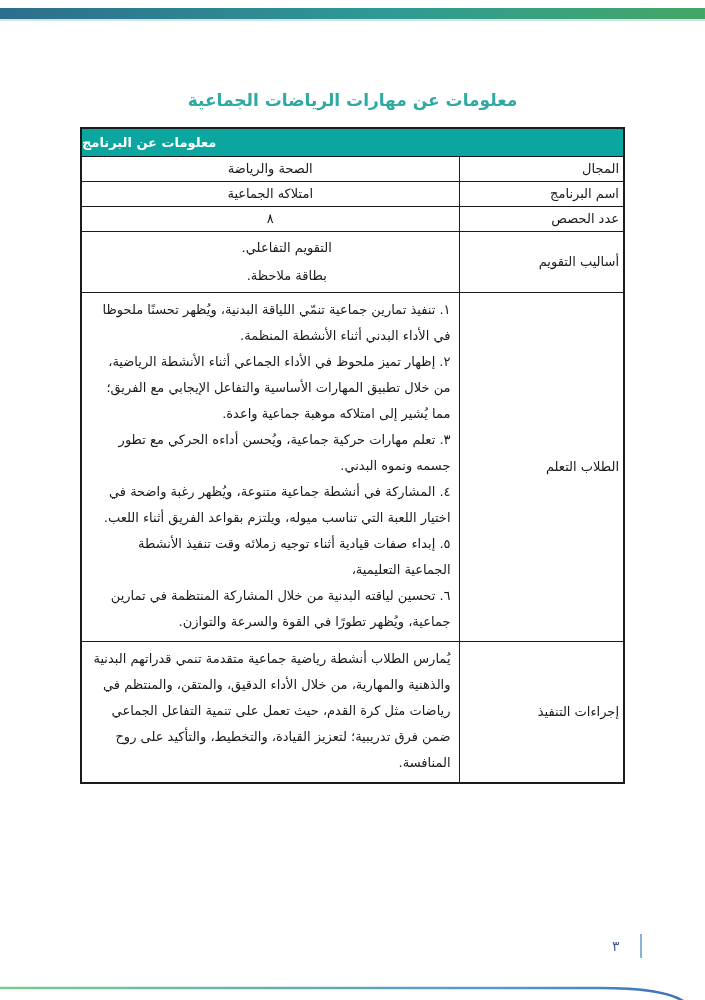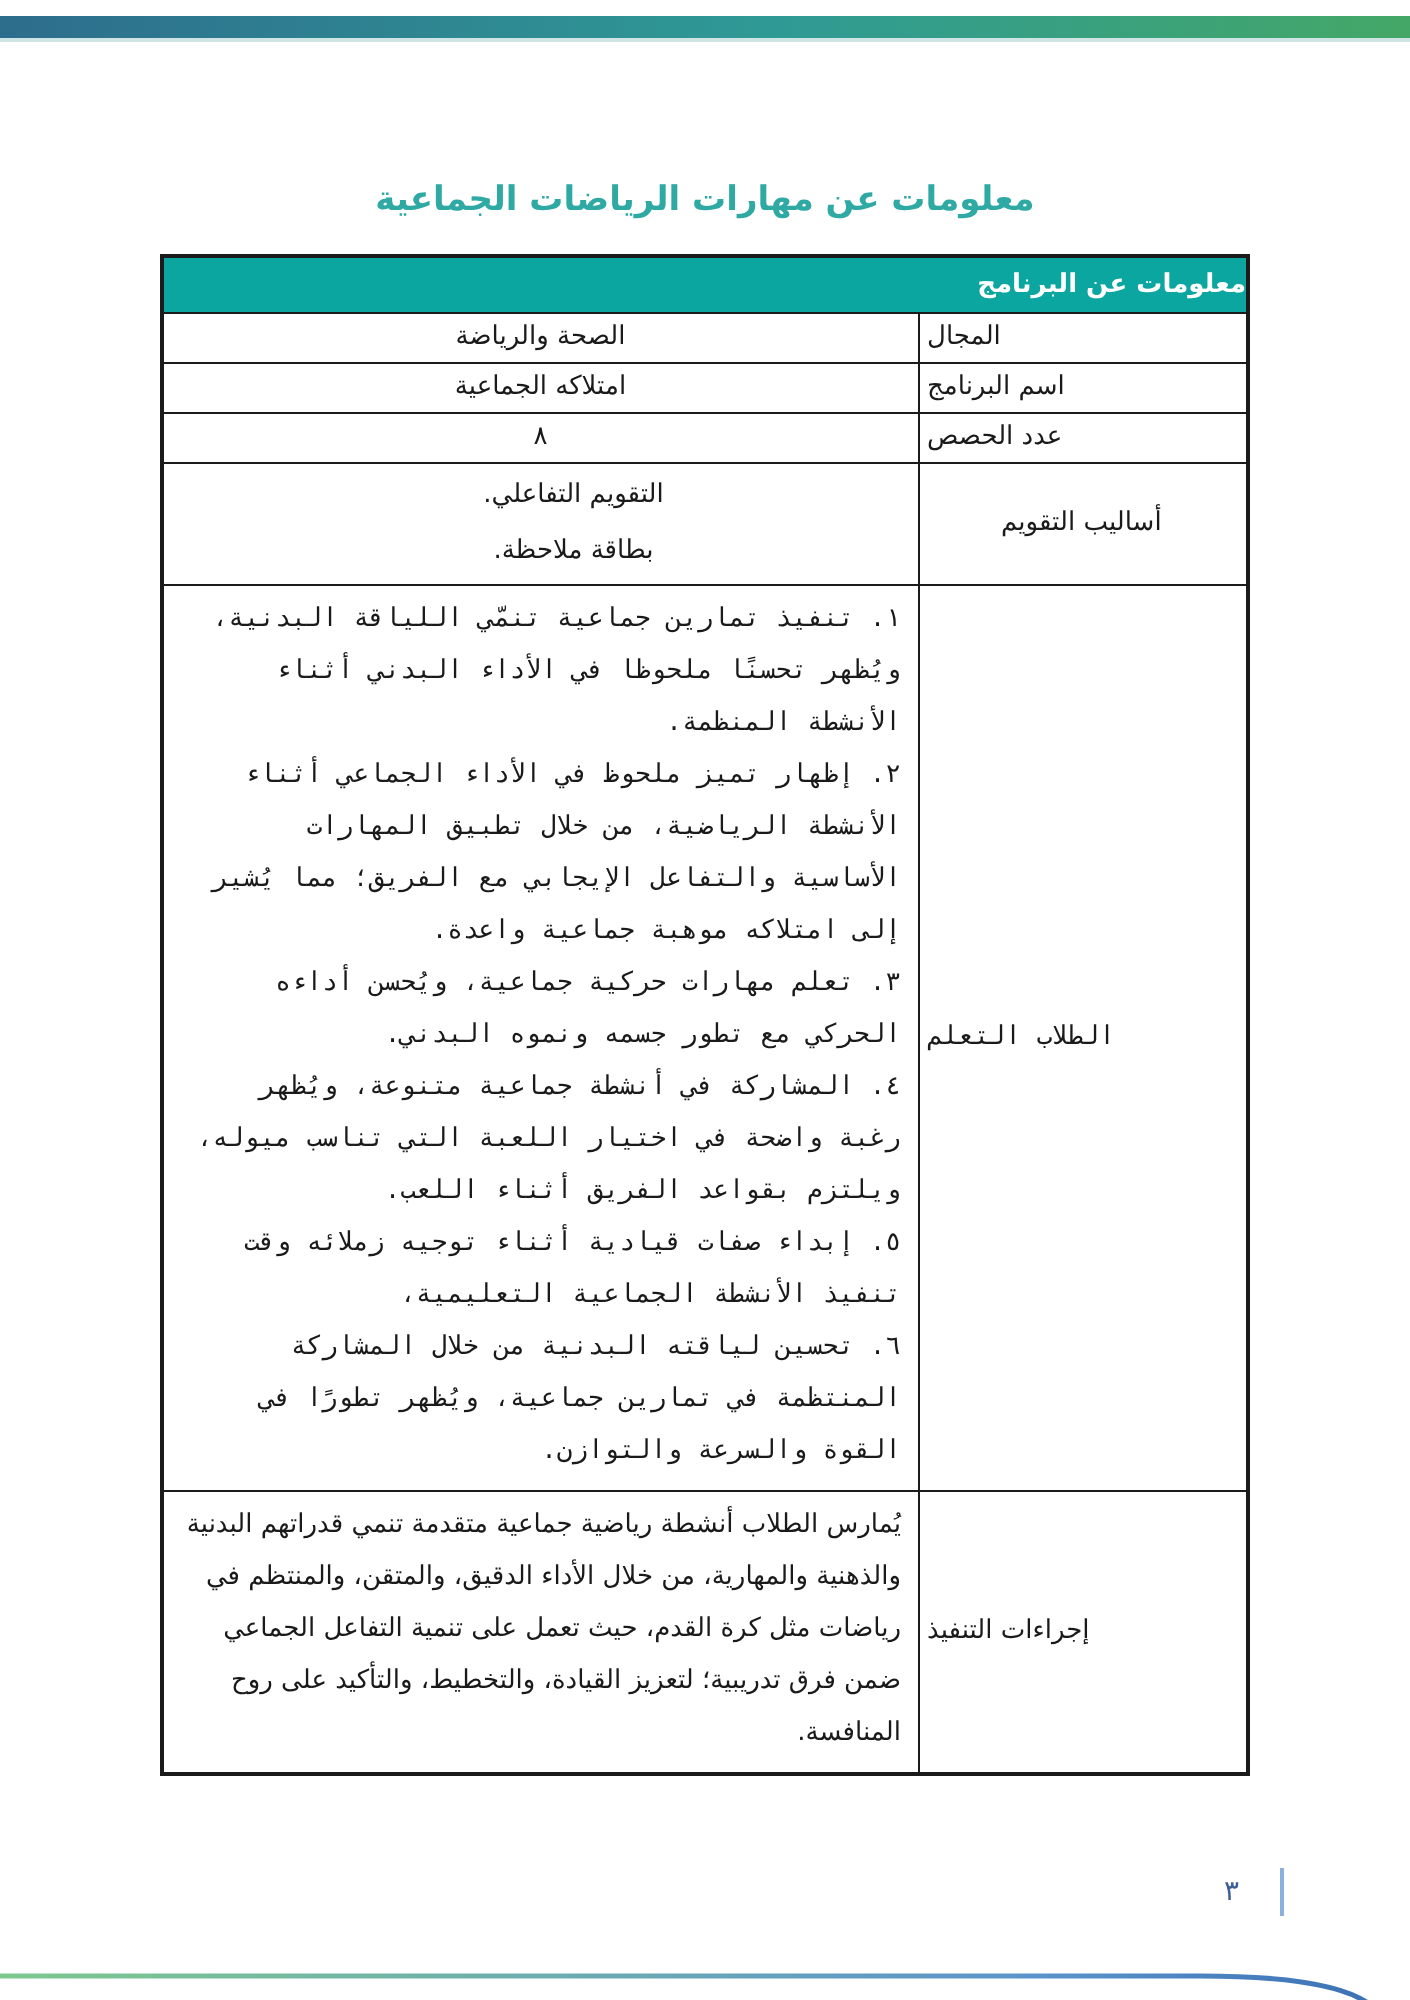--- a/index.html
+++ b/index.html
@@ -44,33 +44,33 @@
     border:1.5px solid #1b1b1b;
     vertical-align:middle;
     font-size:13px;
   }
   th.thead {
     height:28px;
     background:#0aa69f;
     color:#ffffff;
     font-weight:bold;
     font-size:14px;
-    text-align:right;
+    text-align:left;
   }
   td.lbl {
-    text-align:left;
+    text-align:right;
     font-size:13.5px;
     padding:2px 4px;
   }
   td.val { padding:2px 8px; white-space:pre-line; }
   td.val.c { text-align:center; }
   td.val.j { text-align:right; line-height:26px; padding:4px 8px 6px 10px; vertical-align:top; }
   tr.h-sm td { height:25px;margin-left:32px; }
   tr.h-md td { height:53px; line-height:28px;padding-left:41px; }
-  tr.h-outcomes td { height:339px;font-family:Liberation Mono, monospace; }
+  tr.h-outcomes td { height:339px; }
   tr.h-proc td { height:131px; }
   tr.h-outcomes td.lbl, tr.h-proc td.lbl { vertical-align:middle; }
 
   
   .page-num {
     position:absolute; top:934px; left:612px;
     display:flex; align-items:center; gap:20px;
     direction:ltr;
   }
   .page-num .num {

